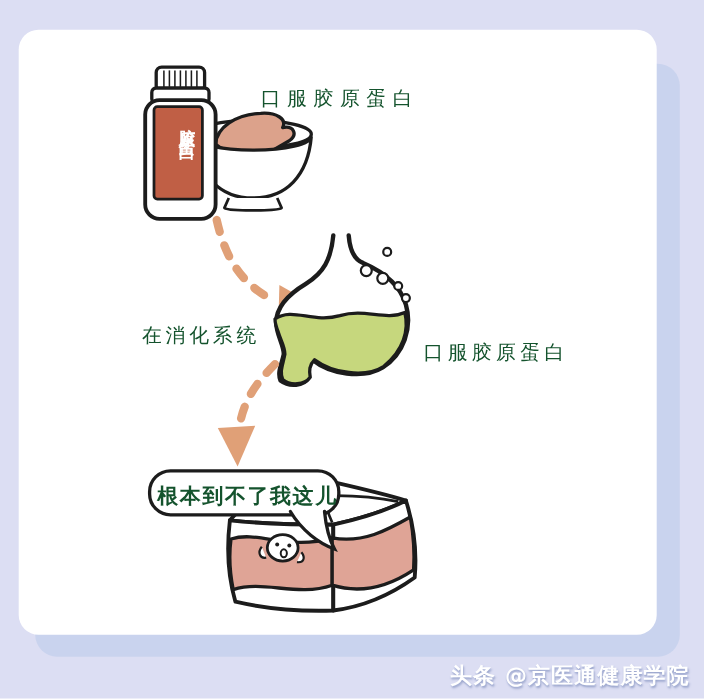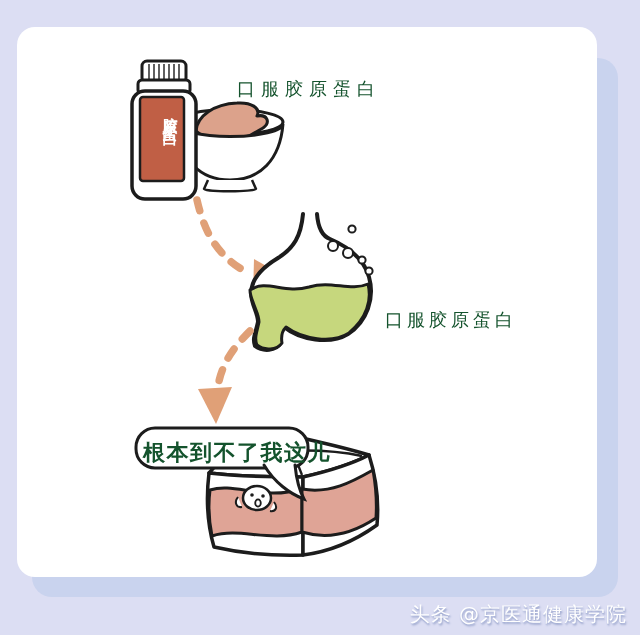--- a/index.html
+++ b/index.html
@@ -17,29 +17,29 @@
     background:#ffffff;border-radius:18px;
   }
   .illus{position:absolute;left:0;top:0;}
   .cap{
     position:absolute;color:#14532d;white-space:nowrap;
     font-weight:500;
   }
   .cap-top{left:237px;top:77px;font-size:18px;letter-spacing:6px;}
   .cap-digest{left:129px;top:292px;font-size:18px;letter-spacing:3.5px;line-height:28px;}
   .cap-stomach{left:385px;top:308px;font-size:18px;letter-spacing:4px;}
-  .cap-bubble{left:143px;top:438px;font-size:22px;letter-spacing:1.5px;font-weight:600;}
+  .cap-bubble{left:143px;top:438px;font-size:19px;letter-spacing:1.5px;font-weight:600;}
   .bottle-label-text{
     position:absolute;left:149px;top:104px;width:30px;height:80px;
     writing-mode:vertical-rl;text-orientation:upright;
     color:#ffffff;font-size:15px;letter-spacing:5px;font-weight:600;
   }
   .watermark{
     position:absolute;right:13px;top:601px;
-    color:#ffffff;font-size:20px;font-weight:normal;letter-spacing:1px;
+    color:#ffffff;font-size:20px;font-weight:bold;letter-spacing:1px;
     text-shadow:1px 2px 2px #9aa5cc, 0 1px 1px #b9c2e2;
   }
 </style>
 </head>
 <body>
 
 <div class="shadow-card"></div>
 <div class="card"></div>
 
 <svg class="illus" width="640" height="635" viewBox="0 0 640 635">
@@ -122,19 +122,20 @@
     <rect x="136" y="428" width="172" height="40" rx="19" fill="#ffffff" stroke="#1c1c1c" stroke-width="3"></rect>
     <path d="M264,465 C274,482 290,494 304,499 C298,488 296,475 295,465" fill="#ffffff" stroke="#1c1c1c" stroke-width="3" stroke-linecap="round"></path>
   </g>
 </svg>
 
 <div class="bottle-label-text">胶原蛋白</div>
 
 <div class="cap cap-top">口服胶原蛋白</div>
 
 <div class="cap cap-digest">
+  <div>在消化系统</div>
 </div>
 
 <div class="cap cap-stomach">口服胶原蛋白</div>
 
 <div class="cap cap-bubble">根本到不了我这儿</div>
 
 <div class="watermark">头条 @京医通健康学院</div>
 
 </body></html>

